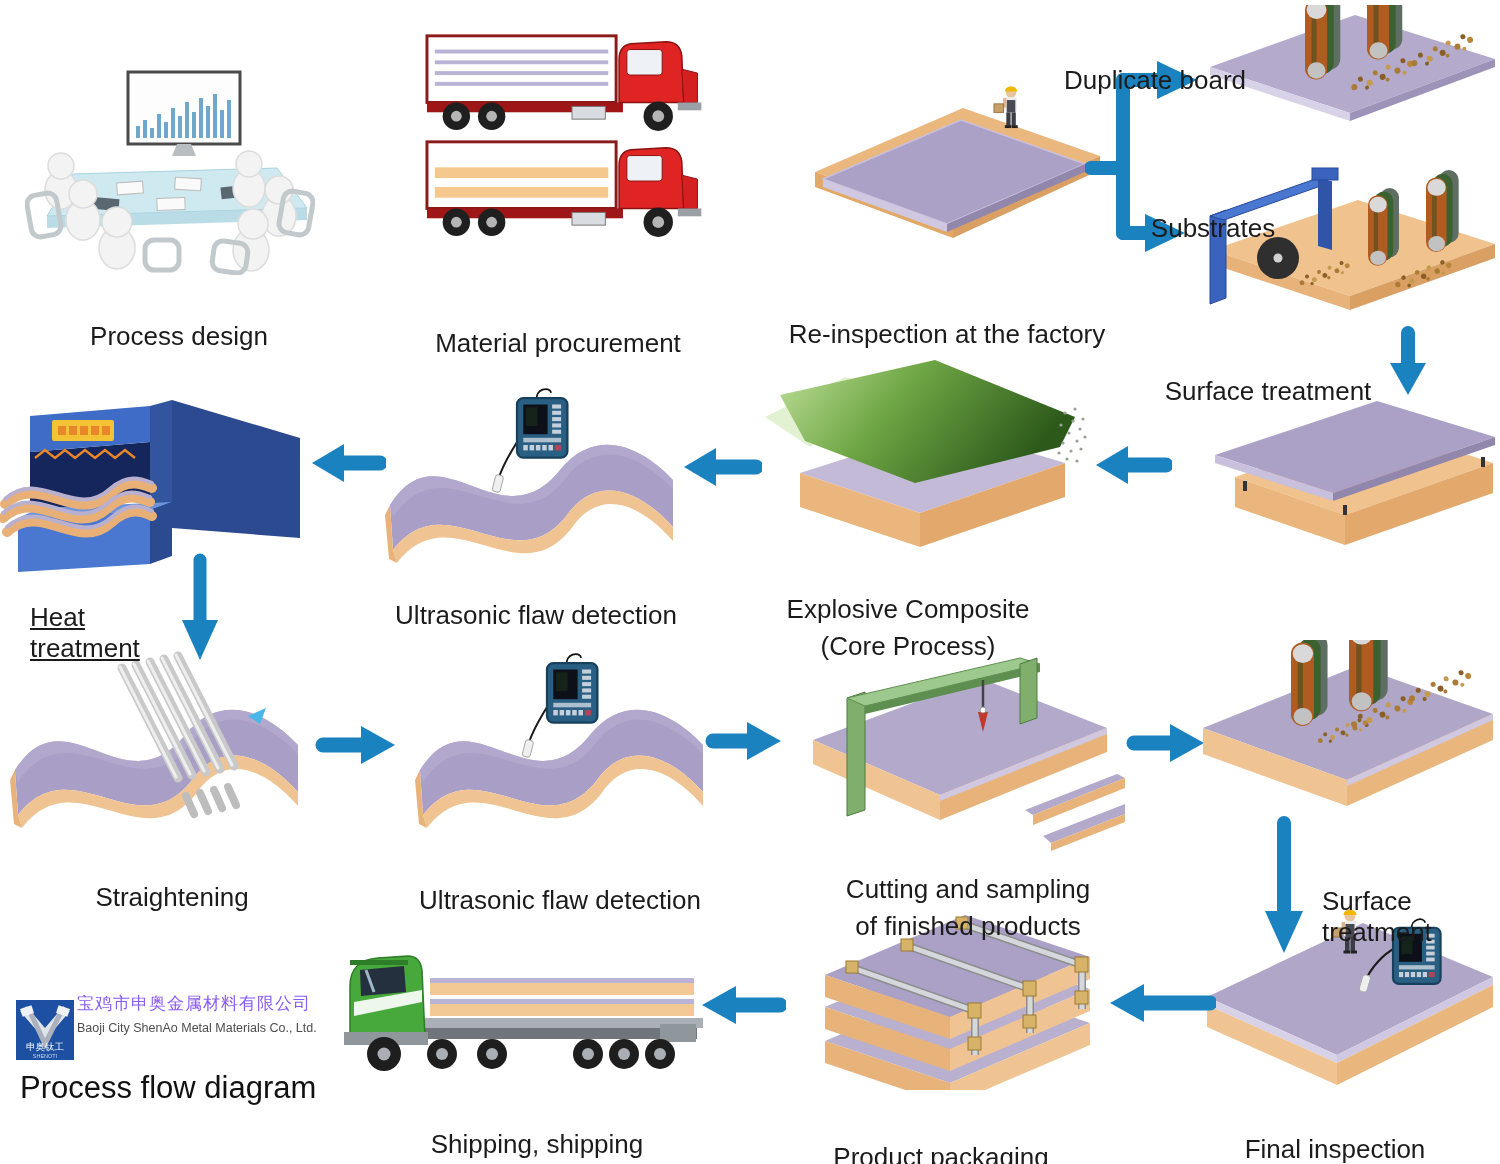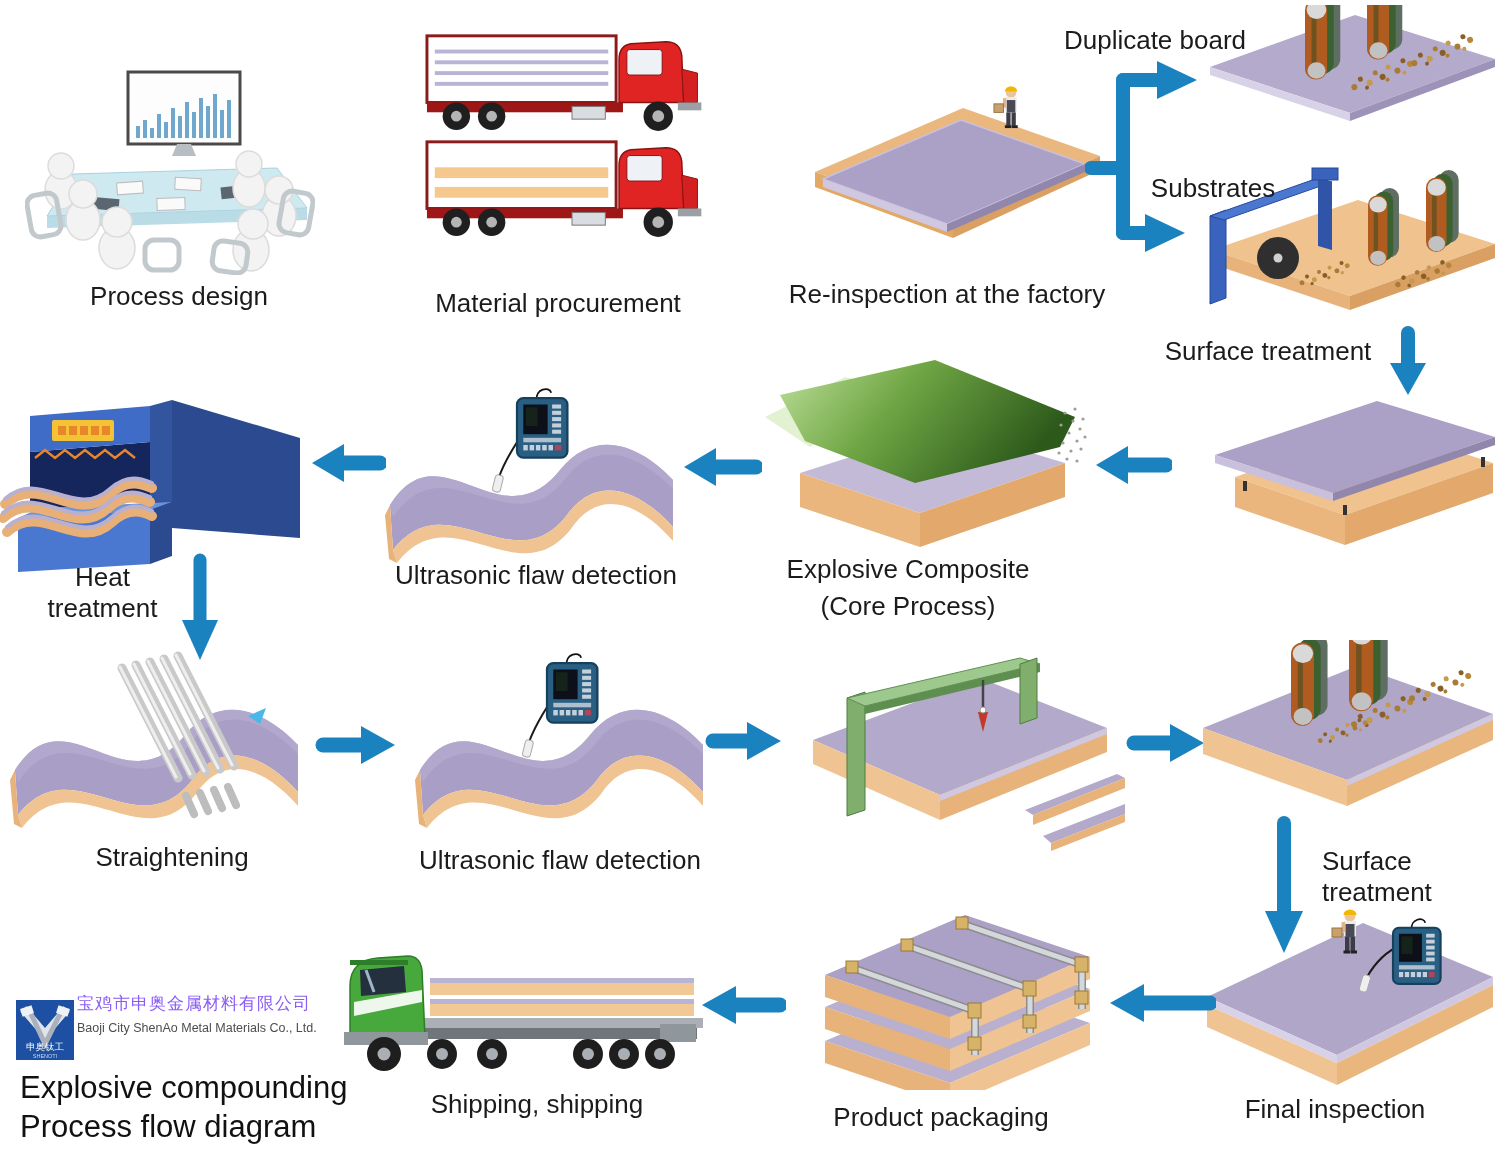--- a/index.html
+++ b/index.html
@@ -5,25 +5,25 @@
   html,body{margin:0;padding:0;background:#ffffff;}
   #canvas{
     position:relative;width:1500px;height:1164px;background:#ffffff;
     font-family:"Liberation Sans", sans-serif;overflow:hidden;
   }
   .illus{position:absolute;}
   .illus svg{display:block;}
   .flow-arrow{position:absolute;}
   .lbl{
     position:absolute;color:#1b1b1b;font-size:26px;line-height:31px;
-    white-space:nowrap;text-align:center;transform:translateX(-50%);
+    white-space:nowrap;text-align:center;transform:translateX(-50%);margin-top:40px;
   }
   .lbl span{display:block;}
   .lbl.left-align{transform:none;text-align:left;}
-  .lbl.right-align{transform:none;text-align:center;}
+  .lbl.right-align{transform:none;text-align:left;text-decoration:underline;}
   .lbl.two-line{line-height:37px;}
   #title-block{
     position:absolute;left:20px;top:1068px;font-size:31px;line-height:39px;
     color:#111;text-align:left;
   }
   #company-cn{position:absolute;left:77px;top:992px;font-size:17px;color:#8b5cf6;letter-spacing:1px;}
   #company-en{position:absolute;left:77px;top:1021px;font-size:12.5px;color:#4d4d4d;}
   .nowrap{white-space:nowrap;}
 </style>
 </head>
@@ -568,41 +568,44 @@
         <rect x="41" y="7" width="12" height="8" fill="#eef1f5" transform="rotate(18 47 11)"></rect>
       </g>
       <text x="29" y="50" text-anchor="middle" font-size="9.5" fill="#ffffff" font-family="Liberation Sans, sans-serif">申奥钛工</text>
       <text x="29" y="58" text-anchor="middle" font-size="5.5" fill="#c9d5ea" font-family="Liberation Sans, sans-serif">SHENOTI</text>
     </svg>
   </div>
   <div id="company-cn" class="nowrap">宝鸡市申奥金属材料有限公司</div>
   <div id="company-en" class="nowrap">Baoji City ShenAo Metal Materials Co., Ltd.</div>
 
   <div id="title-block">
-    <span style="display:block">Explosive compounding</span>
     <span style="display:block">Process flow diagram</span>
   </div>
 
   <div class="lbl" style="left:179px;top:281px">Process design</div>
   <div class="lbl" style="left:558px;top:288px">Material procurement</div>
   <div class="lbl" style="left:947px;top:279px">Re-inspection at the factory</div>
   <div class="lbl" style="left:1155px;top:25px">Duplicate board</div>
   <div class="lbl" style="left:1213px;top:173px">Substrates</div>
   <div class="lbl" style="left:1268px;top:336px">Surface treatment</div>
   <div class="lbl two-line" style="left:908px;top:551px">
     <span>Explosive Composite</span>
     <span>(Core Process)</span>
   </div>
   <div class="lbl" style="left:536px;top:560px">Ultrasonic flaw detection</div>
   <div class="lbl right-align" style="left:30px;top:562px;width:145px">
     <span>Heat</span>
     <span>treatment</span>
   </div>
   <div class="lbl" style="left:172px;top:842px">Straightening</div>
   <div class="lbl" style="left:560px;top:845px">Ultrasonic flaw detection</div>
+  <div class="lbl two-line" style="left:968px;top:831px">
+    <span>Cutting and sampling</span>
+    <span>of finished products</span>
+  </div>
   <div class="lbl left-align" style="left:1322px;top:846px">
     <span>Surface</span>
     <span>treatment</span>
   </div>
   <div class="lbl" style="left:1335px;top:1094px">Final inspection</div>
   <div class="lbl" style="left:941px;top:1102px">Product packaging</div>
   <div class="lbl" style="left:537px;top:1089px">Shipping, shipping</div>
 
 </div>
 

